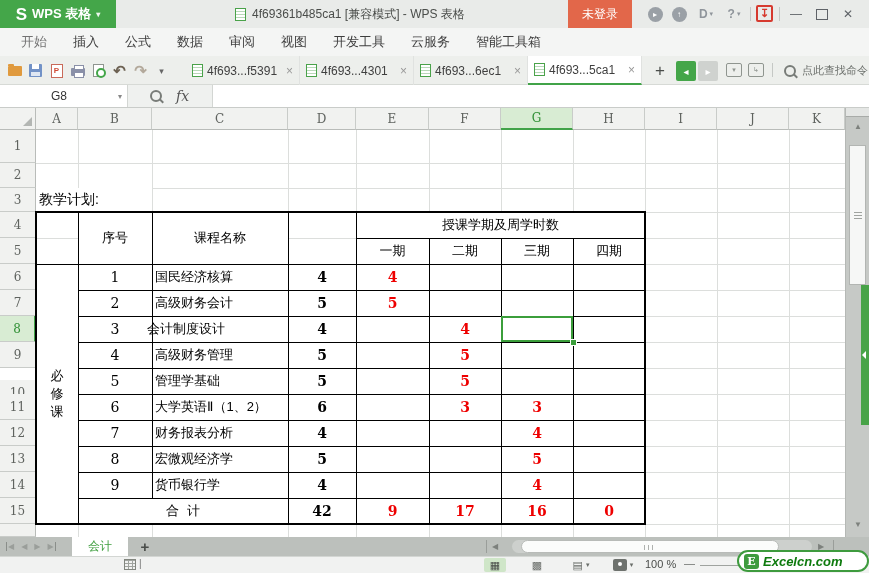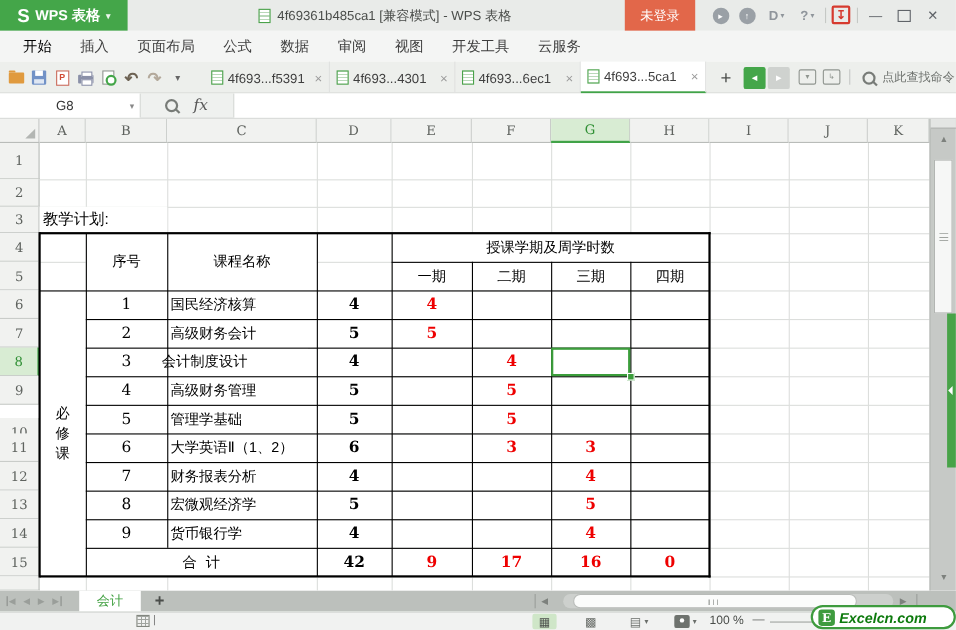--- a/index.html
+++ b/index.html
@@ -22,21 +22,21 @@
     display:flex;align-items:center;justify-content:center;}
   .tdiv{position:absolute;top:7px;width:1px;height:14px;background:#c5c8c5;}
   .dl{position:absolute;top:5px;width:17px;height:17px;box-sizing:border-box;border:2px solid #d63a2f;
     border-radius:2px;color:#d63a2f;font-weight:bold;font-size:11px;display:flex;align-items:center;justify-content:center;}
   .winb{font-size:12px;color:#5f6368;width:24px;}
   .maxsq{width:10px;height:9px;border:1px solid #5f6368;}
   
   .menubar{position:absolute;left:0;top:28px;width:869px;height:28px;background:#f4f5f4;
     display:flex;align-items:center;padding-left:8px;box-sizing:border-box;}
   .menu-item{font-size:13px;color:#3e3e3e;padding:0 13px;line-height:28px;}
-  .menu-item.active{color:#000000;}
+  .menu-item.active{color:#737373;}
   
   .toolbar{position:absolute;left:0;top:56px;width:869px;height:29px;background:#edefec;
     border-bottom:1px solid #d7dad6;box-sizing:border-box;}
   .qis{position:absolute;left:4px;top:56px;height:29px;display:flex;align-items:center;}
   .qi{width:21px;height:21px;display:flex;align-items:center;justify-content:center;position:relative;}
   .i-folder{width:14px;height:10px;background:#e09a3e;border-radius:1px;position:relative;}
   .i-folder::before{content:"";position:absolute;left:0;top:-2px;width:6px;height:2px;background:#e09a3e;border-radius:1px 1px 0 0;}
   .i-save{width:13px;height:13px;background:#7292c7;border-radius:1px;position:relative;}
   .i-save::before{content:"";position:absolute;left:3px;top:0;width:7px;height:5px;background:#fff;}
   .i-save::after{content:"";position:absolute;left:2px;bottom:1px;width:9px;height:4px;background:#dfe7f3;}
@@ -203,27 +203,27 @@
         <span class="maxsq"></span>
       </div>
     <div class="tbi winb" style="left:836px;">
         <span>✕</span>
       </div>
   </div>
 
   <div class="menubar">
       <div class="menu-item active">开始</div>
       <div class="menu-item">插入</div>
-      <div class="menu-item">页面布局</div>
       <div class="menu-item">公式</div>
       <div class="menu-item">数据</div>
       <div class="menu-item">审阅</div>
       <div class="menu-item">视图</div>
       <div class="menu-item">开发工具</div>
       <div class="menu-item">云服务</div>
+      <div class="menu-item">智能工具箱</div>
     </div>
 
   <div class="toolbar"></div>
   <div class="qis">
     <div class="qi">
         <span class="i-folder"></span>
       </div>
     <div class="qi">
         <span class="i-save"></span>
       </div>

